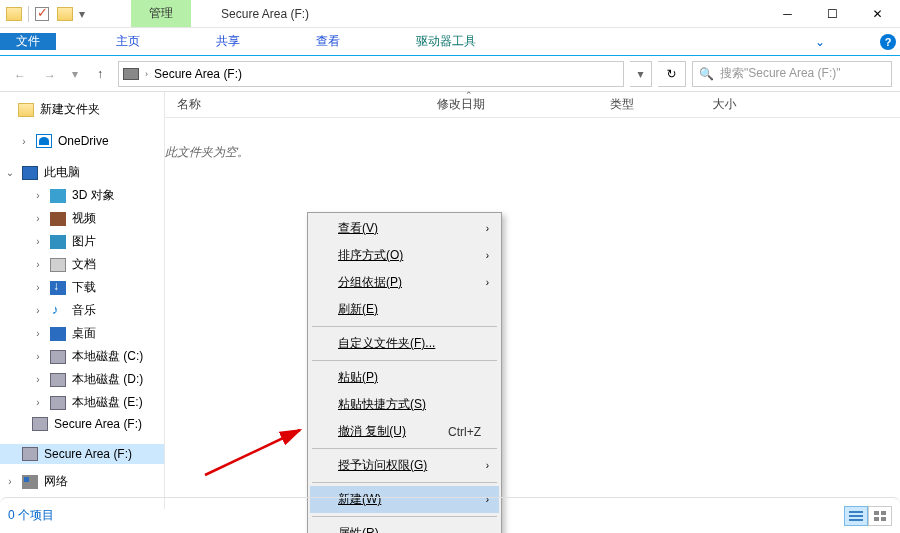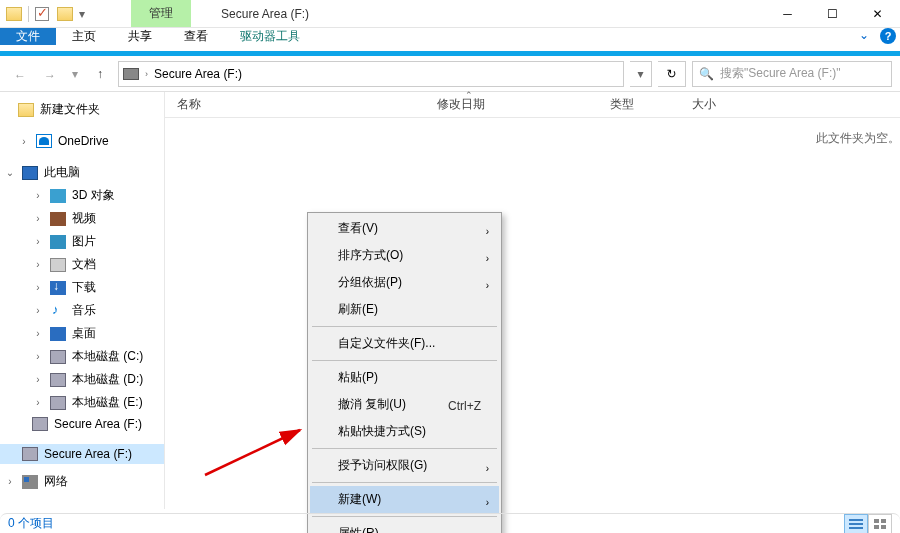--- a/index.html
+++ b/index.html
@@ -11,23 +11,23 @@
 .qat .folder-icon { width: 16px; height: 14px; background: linear-gradient(#ffe9a6,#f7d26a); border: 1px solid #d9b850; }
 .qat .sep { width:1px; height:16px; background:#ccc; margin:0 2px;}
 .qat .chk { width:14px; height:14px; border:1px solid #888; position:relative;}
 .qat .chk::after{content:"✓"; color:#d04a2b; position:absolute; top:-3px; left:1px; font-size:13px;}
 .manage-tab { background:#b6f0a8; color:#333; padding:4px 18px; height:100%; display:flex; align-items:center; margin-left:40px;}
 .title-text { margin-left:30px; color:#333; }
 .win-controls { margin-left:auto; display:flex; }
 .win-controls div { width:45px; height:28px; display:flex; align-items:center; justify-content:center; }
 
 
-.ribbon { height:28px; display:flex; align-items:flex-start; border-bottom:5px solid #0ea5e9; background:#fff;}
+.ribbon { height:28px; display:flex; align-items:center; border-bottom:1px solid #0ea5e9; background:#fff;gap:44px;}
 .ribbon .file-tab{ background:#1979ca; color:#fff; padding:0 16px; display:flex; align-items:center;}
-.ribbon .tab{ padding:0 16px; display:flex; align-items:center; color:#000000;}
+.ribbon .tab{ padding:0 16px; display:flex; align-items:center; color:#1d4ed8;}
 .ribbon .tools-tab{ color:#0f766e; }
 .ribbon .spacer{flex:1;}
 .ribbon .chevron{ width:24px; display:flex; align-items:center; justify-content:center; color:#0066cc;}
 .ribbon .help{ width:24px; display:flex; align-items:center; justify-content:center;}
 .help-circle{width:16px;height:16px;border-radius:50%;background:#0078d7;color:#fff;display:flex;align-items:center;justify-content:center;font-size:11px;font-weight:bold;}
 
 
 .navbar { height:36px; display:flex; align-items:center; padding:4px 8px; gap:6px; border-bottom:1px solid #e0e0e0;}
 .nav-btn{ width:24px; height:24px; display:flex; align-items:center; justify-content:center; color:#999;}
 .nav-btn.enabled{color:#333;}
@@ -60,43 +60,43 @@
 .ico.drive{background:#aab;border:1px solid #667;}
 .ico.net{background:#888;position:relative;}
 .ico.net::after{content:"";position:absolute;left:2px;top:2px;width:5px;height:5px;background:#2a6dc0;}
 
 .content{ flex:1; position:relative;}
 .col-headers{ display:flex; height:26px; border-bottom:1px solid #e8e8e8; align-items:center; color:#444;}
 .col-headers > div{ padding:0 12px; border-right:1px solid transparent;}
 .col-name{width:260px;}
 .col-date{width:140px;}
 .col-type{width:115px;text-align:center;}
-.col-size{width:90px;}
+.col-size{width:90px;text-align:center;}
 .sort-ind{position:absolute; left:300px; top:-2px; color:#666; font-size:9px;}
-.empty-msg{ text-align:right; color:#666; margin-top:12px;}
+.empty-msg{ text-align:left; color:#666; margin-top:26px;font-style:italic;}
 
 
 .ctx-menu{ position:absolute; left:307px; top:212px; width:195px; background:#f0f0f0; border:1px solid #a0a0a0; box-shadow:3px 3px 6px rgba(0,0,0,0.25); padding:2px;}
-.ctx-item{ display:flex; align-items:flex-end; padding:5px 8px 5px 28px; position:relative;}
+.ctx-item{ display:flex; align-items:center; padding:5px 8px 5px 28px; position:relative;text-decoration:underline;}
 .ctx-item.highlight{background:#c0d8f0;}
 .ctx-item .arrow{position:absolute; right:10px; font-size:10px;}
 .ctx-item .shortcut{position:absolute; right:18px; color:#333;}
 .ctx-sep{ height:1px; background:#c0c0c0; margin:3px 2px;}
 
 
 .watermark{position:absolute; left:355px; top:230px; opacity:0.15; pointer-events:none; display:flex; align-items:center; gap:8px;}
 .watermark .shield{width:60px;height:55px;background:#888;border-radius:8px 8px 4px 4px;}
 .watermark .txt{font-size:28px;color:#666;}
 .watermark .txt .dot{color:#666;}
 
 
 .red-arrow{position:absolute; left:200px; top:420px; pointer-events:none;}
 
 
-.statusbar{ position:absolute; bottom:0; left:0; right:0; height:20px; border-top:1px solid #e0e0e0; display:flex; align-items:center; padding:0 8px;border-radius:7px;}
+.statusbar{ position:absolute; bottom:0; left:0; right:0; height:36px; border-top:1px solid #e0e0e0; display:flex; align-items:center; padding:0 8px;border-radius:7px;}
 .statusbar .txt{color:#0066cc;}
 .statusbar .views{margin-left:auto; display:flex; gap:0;}
 .statusbar .view-btn{width:24px;height:20px;border:1px solid #ccc;display:flex;align-items:center;justify-content:center;}
 .statusbar .view-btn.active{background:#cce8ff;border-color:#7ab8e8;}
 
 </style>
 </head>
 <body>
 
 <div class="titlebar">
@@ -271,25 +271,25 @@
     </div>
   <div class="ctx-sep"></div>
   <div class="ctx-item">
       <span>自定义文件夹(F)...</span>
     </div>
   <div class="ctx-sep"></div>
   <div class="ctx-item">
       <span>粘贴(P)</span>
     </div>
   <div class="ctx-item">
+      <span>粘贴快捷方式(S)</span>
+    </div>
+  <div class="ctx-item">
       <span>撤消 复制(U)</span>
       <span class="shortcut">Ctrl+Z</span>
-    </div>
-  <div class="ctx-item">
-      <span>粘贴快捷方式(S)</span>
     </div>
   <div class="ctx-sep"></div>
   <div class="ctx-item">
       <span>授予访问权限(G)</span>
       <span class="arrow">›</span>
     </div>
   <div class="ctx-sep"></div>
   <div class="ctx-item highlight">
       <span>新建(W)</span>
       <span class="arrow">›</span>

